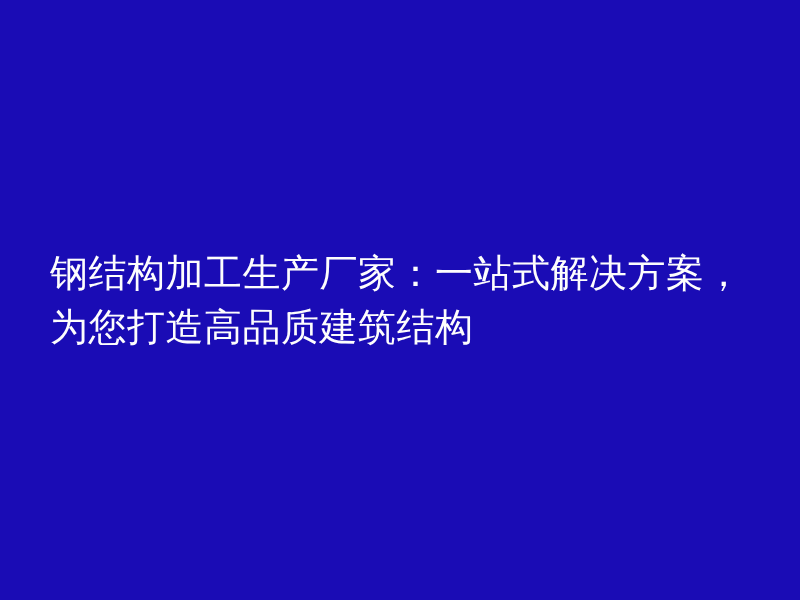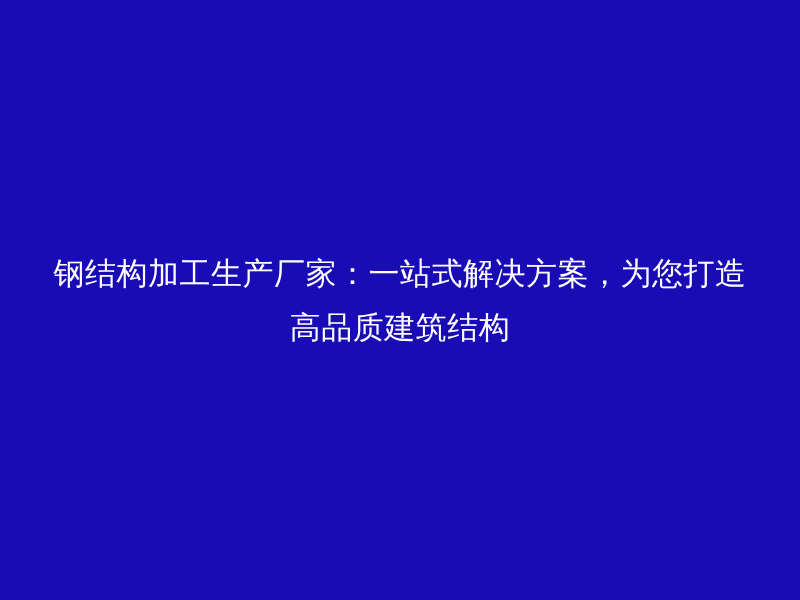--- a/index.html
+++ b/index.html
@@ -25,25 +25,25 @@
     box-sizing: border-box;
   }
   .headline-block {
     width: 700px;
     text-align: center;
     margin-top: 0px;
   }
   .headline {
     color: #fdfdfd;
     font-family: "DejaVu Sans", "Liberation Sans", sans-serif;
-    font-size: 31px;
+    font-size: 38px;
     font-weight: 400;
     line-height: 54px;
     letter-spacing: 0.5px;
-    text-align: center;
+    text-align: left;
     word-break: break-word;
     margin: 0;
     padding: 0;
   }
 </style>
 </head>
 <body style="background: rgb(26, 12, 181);">
 
 <div class="banner" style="background: rgb(26, 12, 181);">
   <div class="headline-block">

